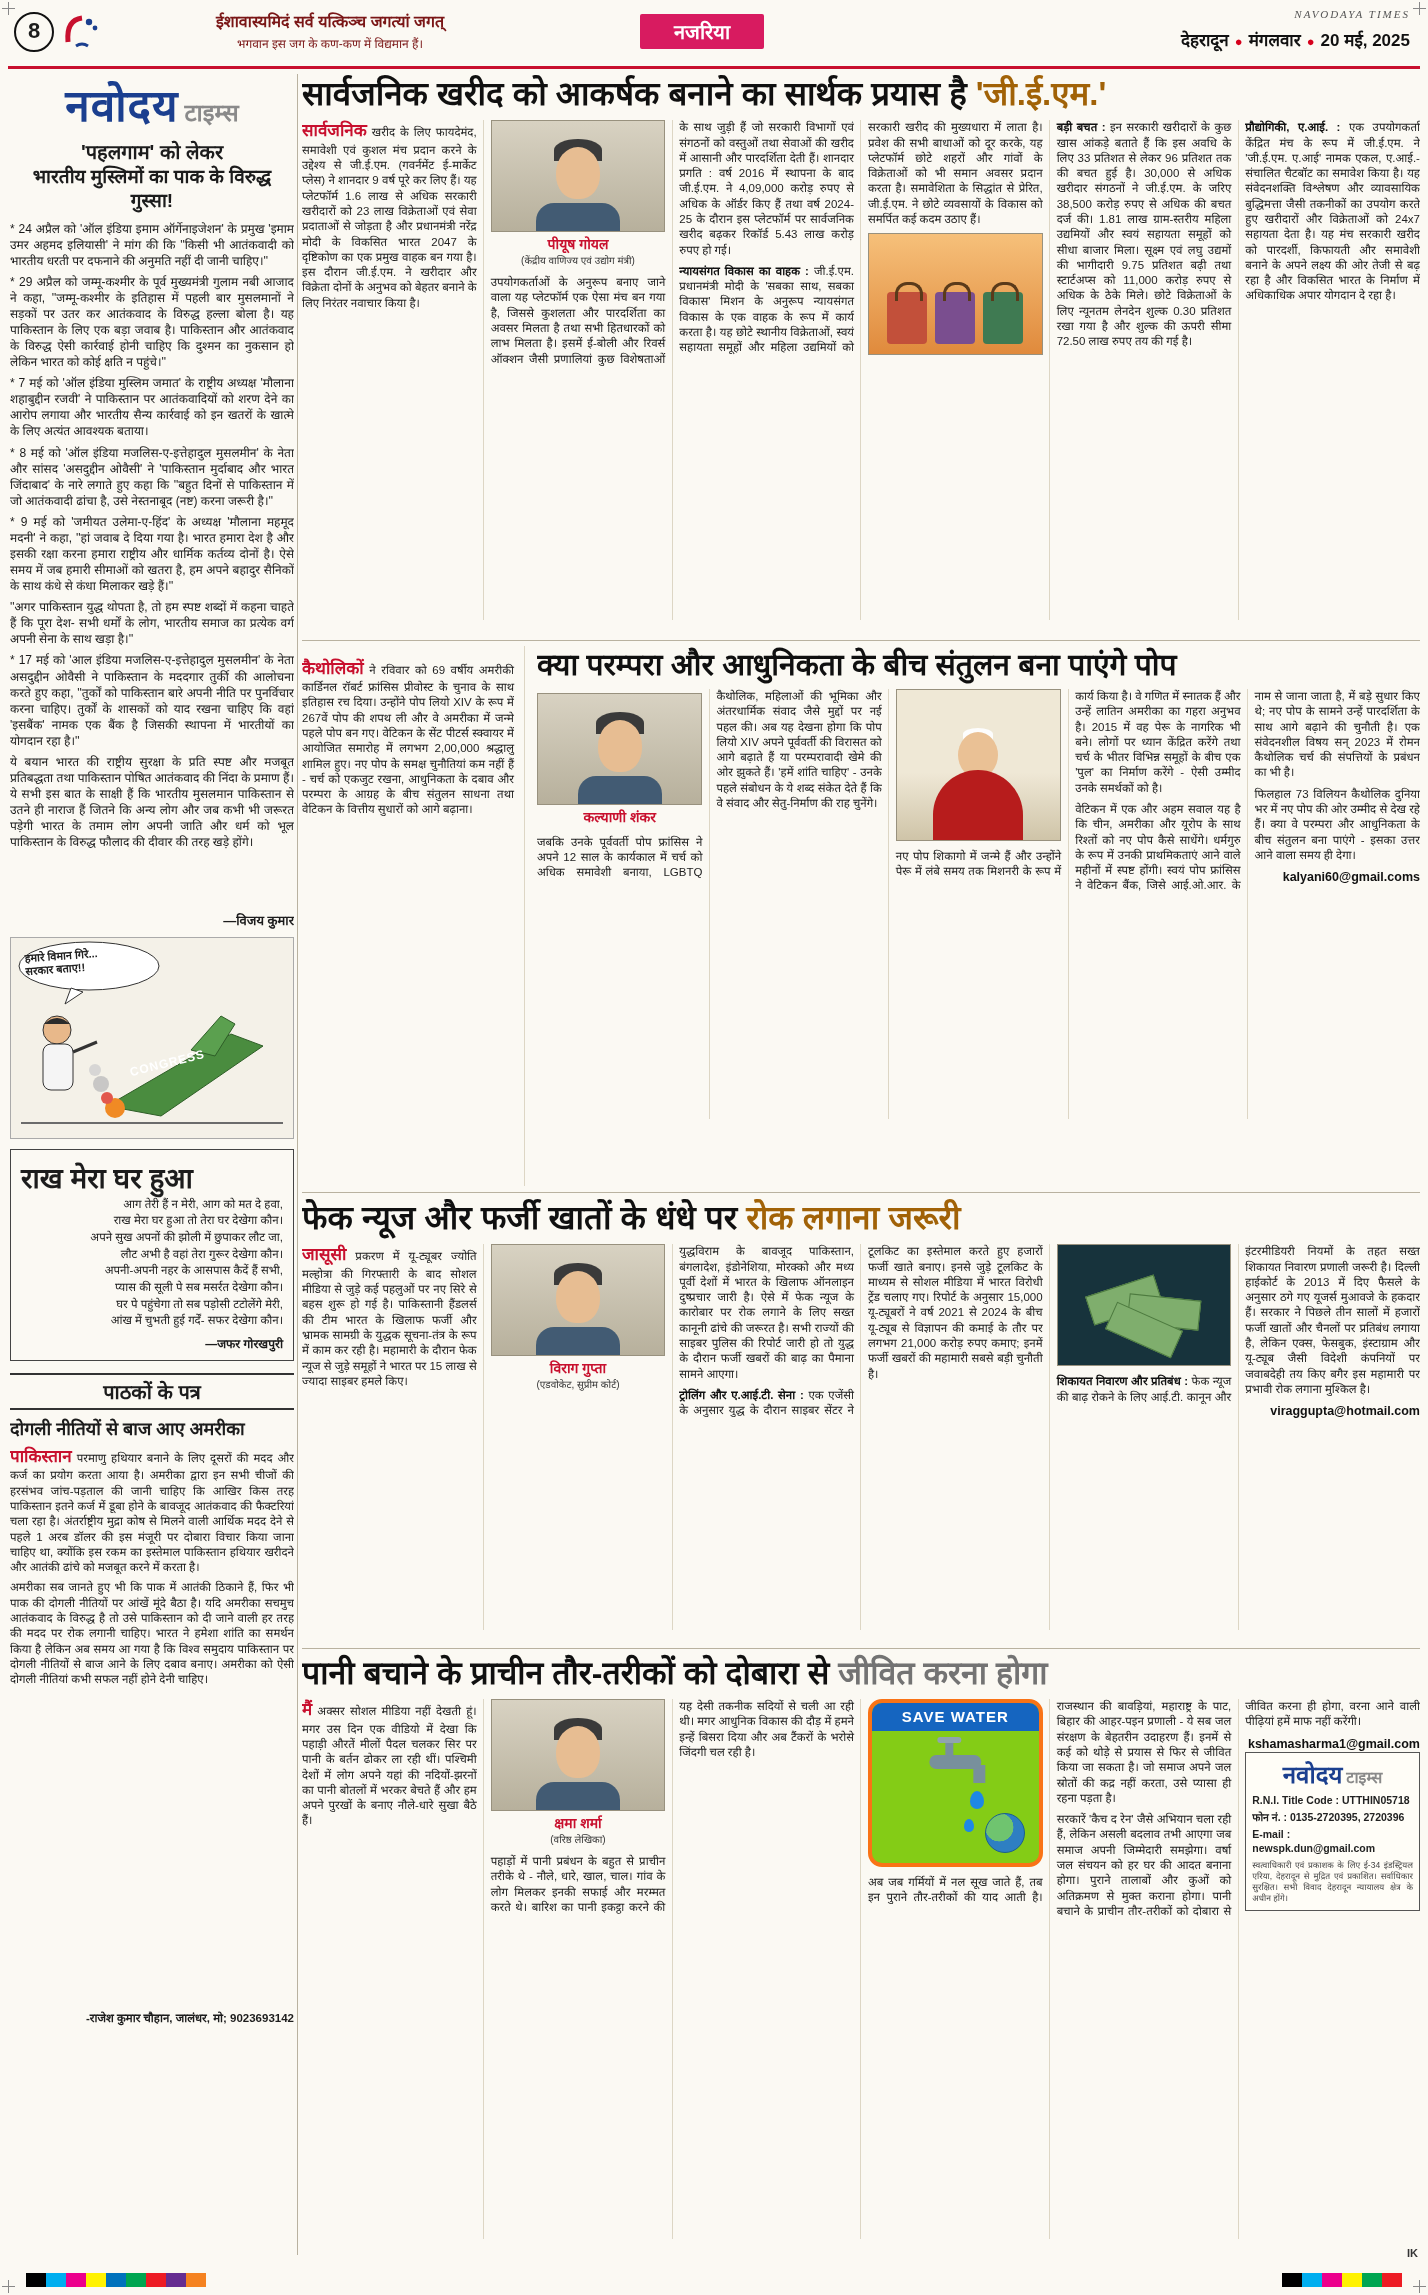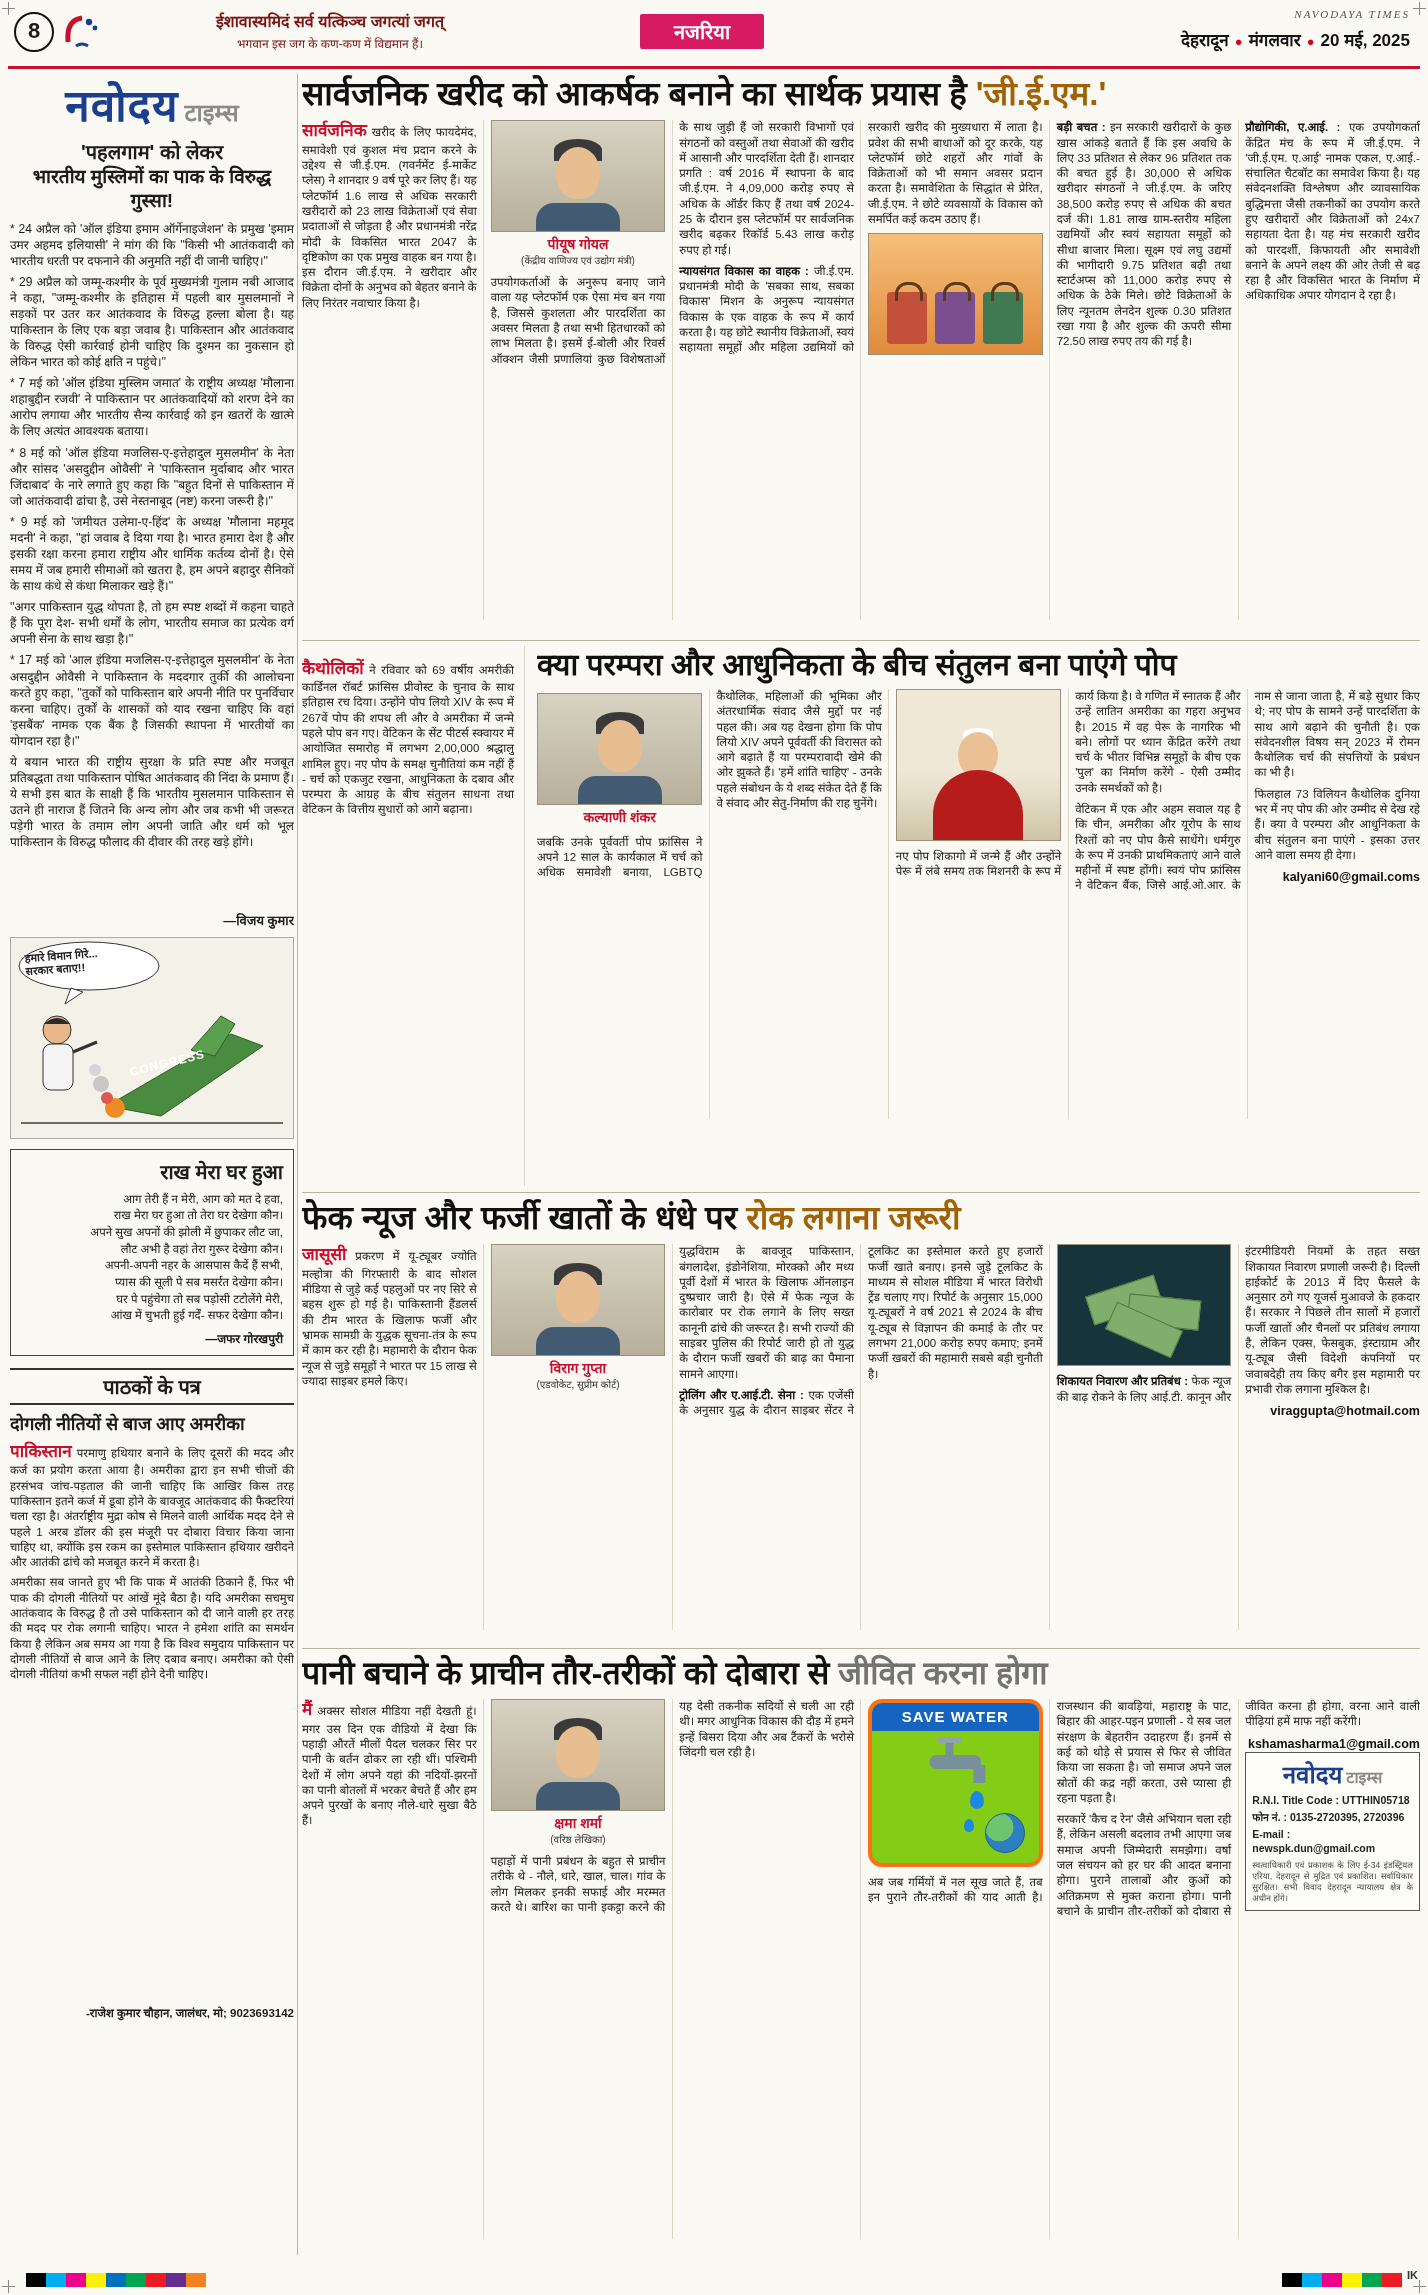--- a/index.html
+++ b/index.html
@@ -39,21 +39,21 @@
   .ed-body p{margin:0 0 5px;}
   .ed-author{text-align:right;font-weight:bold;font-size:13px;margin:2px 0 8px;}
 
   .cartoon{position:relative;width:282px;height:200px;border:1px solid #aaa;background:#f4f1e8;overflow:hidden;}
   .bubbletxt{position:absolute;left:14px;top:10px;width:120px;font-size:11px;font-weight:bold;
              color:#222;transform:rotate(-4deg);line-height:1.2;}
   .planelabel{position:absolute;left:118px;top:118px;color:#fff;font-weight:bold;font-size:12px;
               transform:rotate(-14deg);letter-spacing:1px;}
 
   .poem{border:1.5px solid #444;margin-top:10px;padding:8px 10px;}
-  .poem .pt{font-size:20px;font-weight:bold;text-align:right;margin-bottom:6px;}
+  .poem .pt{font-size:28px;font-weight:bold;text-align:left;}
   .poem .pl{font-size:11.5px;line-height:1.45;text-align:right;}
   .poem .pa{text-align:right;font-weight:bold;font-size:12px;margin-top:6px;}
 
   .letters{margin-top:12px;}
   .letters .sec{font-size:20px;font-weight:bold;text-align:center;border-top:2px solid #333;
                 border-bottom:2px solid #333;padding:3px 0;margin-bottom:6px;}
   .letters .lhl{font-size:18px;font-weight:bold;margin:4px 0 6px;}
   .letters .lb{font-size:11.5px;line-height:1.33;text-align:justify;height:560px;overflow:hidden;}
   .letters .lb p{margin:0 0 5px;}
   .letters .lw{font-weight:bold;}
@@ -131,21 +131,21 @@
 
   
   .regbar{position:absolute;bottom:8px;height:14px;display:flex;}
   .regbar div{width:20px;height:14px;}
   .rb-l{left:26px;} .rb-r{right:26px;}
   .c1{background:#000}.c2{background:#00aeef}.c3{background:#ec008c}.c4{background:#fff200}
   .c5{background:#0072bc}.c6{background:#00a651}.c7{background:#ed1c24}.c8{background:#662d91}.c9{background:#f58220}
   .crop{position:absolute;width:13px;height:13px;}
   .crop::before{content:"";position:absolute;left:6px;top:0;width:1px;height:13px;background:#888;}
   .crop::after{content:"";position:absolute;left:0;top:6px;width:13px;height:1px;background:#888;}
-  .edmark{position:absolute;right:10px;bottom:14px;font-size:11px;font-weight:bold;color:#333;}
+  .edmark{position:absolute;right:10px;bottom:36px;font-size:11px;font-weight:bold;color:#333;}
 </style>
 </head>
 <body>
 
 <div id="page">
 
   <div class="hdr">
     <div class="pagenum">8</div>
     <div class="brandmark">
       <svg width="40" height="38" viewBox="0 0 40 38">

